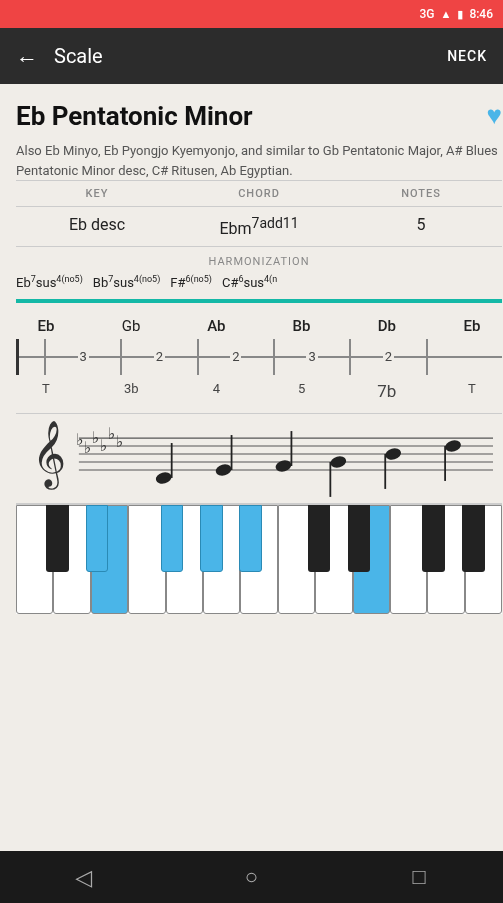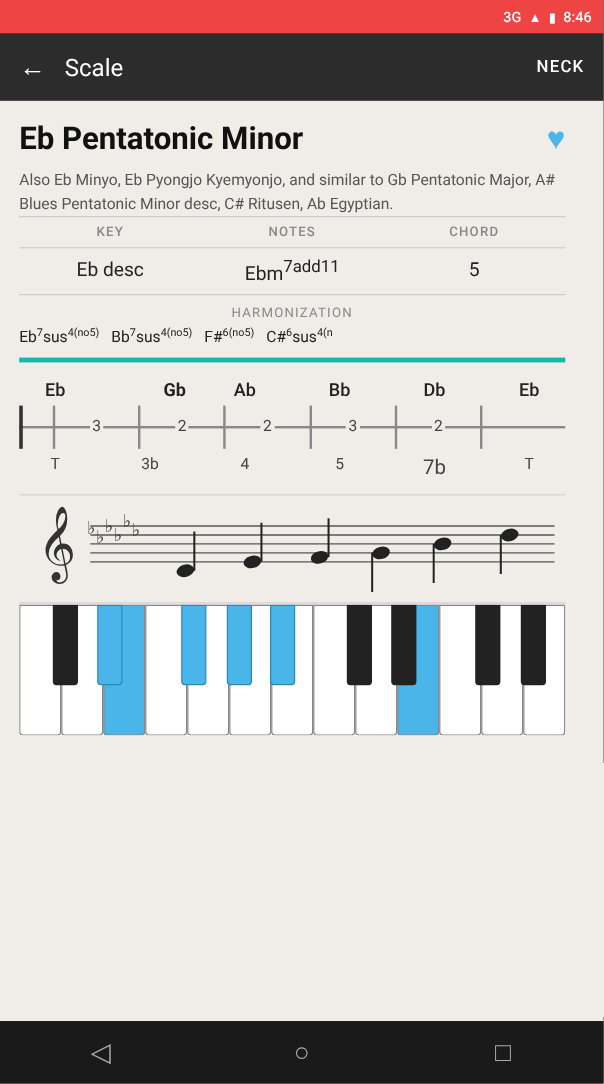--- a/index.html
+++ b/index.html
@@ -61,21 +61,21 @@
       font-size: 14px;
       font-weight: 500;
       letter-spacing: 1px;
       cursor: pointer;
     }
 
     
     .main-content {
       background: #f0ede8;
       margin: 0;
-      padding: 16px 32px 0 16px;
+      padding: 16px 1px 0 16px;
       height: calc(903px - 28px - 56px - 52px);
       overflow: hidden;
     }
 
     
     .title-row {
       display: flex;
       align-items: center;
       justify-content: space-between;
       margin-bottom: 10px;
@@ -234,22 +234,22 @@
   <div class="title-row">
     <span class="scale-title">Eb Pentatonic Minor</span>
     <span class="heart-icon">♥</span>
   </div>
 
   <div class="description">Also Eb Minyo, Eb Pyongjo Kyemyonjo, and similar to Gb Pentatonic Major, A# Blues Pentatonic Minor desc, C# Ritusen, Ab Egyptian.</div>
 
   <div class="table-section">
     <div class="table-header-row">
       <div class="table-header-cell">KEY</div>
+      <div class="table-header-cell">CHORD</div>
       <div class="table-header-cell">NOTES</div>
-      <div class="table-header-cell">CHORD</div>
     </div>
     <div class="table-data-row">
       <div class="table-data-cell">Eb desc</div>
       <div class="table-data-cell">
         Ebm<span class="chord-super">7add11</span>
       </div>
       <div class="table-data-cell">5</div>
     </div>
   </div>
 
@@ -258,21 +258,21 @@
     <span class="harm-chord">Eb<sup>7</sup>sus<sup>4(no5)</sup></span>
     <span class="harm-chord">Bb<sup>7</sup>sus<sup>4(no5)</sup></span>
     <span class="harm-chord">F#<sup>6(no5)</sup></span>
     <span class="harm-chord">C#<sup>6</sup>sus<sup>4(n</sup></span>
   </div>
 
   <div class="scale-diagram">
 
     <div style="display:flex; justify-content:space-between; padding: 4px 0 2px 0;">
       <span style="font-size:15px;font-weight:500;color:#222;width:60px;text-align:center;">Eb</span>
-      <span style="font-size:15px;font-weight:700;color:#222;width:60px;text-align:right;">Gb</span>
+      <span style="font-size:15px;font-weight:400;color:#222;width:60px;text-align:center;">Gb</span>
       <span style="font-size:15px;font-weight:500;color:#222;width:60px;text-align:center;">Ab</span>
       <span style="font-size:15px;font-weight:500;color:#222;width:60px;text-align:center;">Bb</span>
       <span style="font-size:15px;font-weight:500;color:#222;width:60px;text-align:center;">Db</span>
       <span style="font-size:15px;font-weight:500;color:#222;width:60px;text-align:center;">Eb</span>
     </div>
 
     <div style="position:relative; height:36px; margin: 2px 0;">
 
       <div style="position:absolute;top:50%;left:0;right:0;height:2px;background:#888;z-index:0;transform:translateY(-50%);"></div>
 

